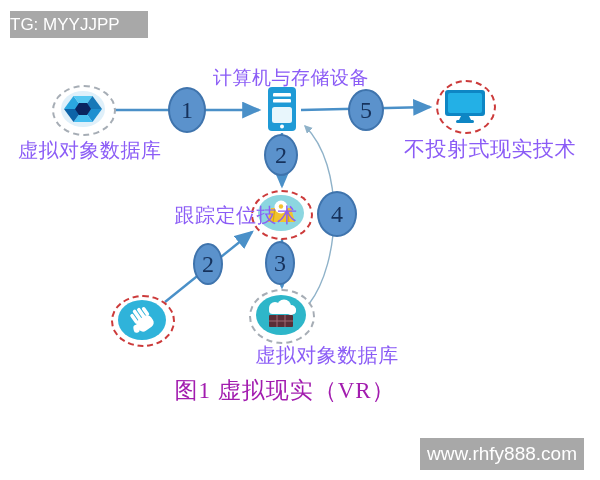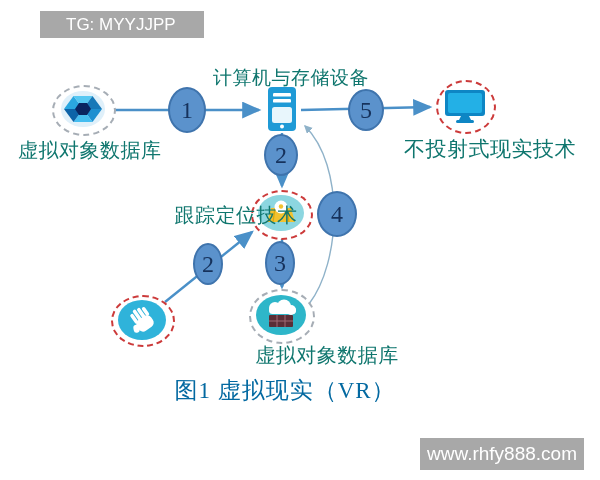--- a/index.html
+++ b/index.html
@@ -5,35 +5,35 @@
   html,body{margin:0;padding:0;background:#fff;}
   #canvas{
     position:relative;width:600px;height:480px;background:#ffffff;
     font-family:"Liberation Serif","DejaVu Serif",serif;overflow:hidden;
   }
   .wm{
     position:absolute;background:#a8a8a8;color:#ffffff;
     font-family:"Liberation Sans","DejaVu Sans",sans-serif;
     display:flex;align-items:center;
   }
-  #wm-top{left:10px;top:11px;width:138px;height:27px;font-size:17px;padding-left:26px;margin-left:30px;}
+  #wm-top{left:10px;top:11px;width:138px;height:27px;font-size:17px;padding-left:0;}
   #wm-bottom{left:420px;top:438px;width:164px;height:32px;font-size:19px;justify-content:center;}
   .lbl{
-    position:absolute;color:#0f766e;font-size:20px;letter-spacing:0.5px;
+    position:absolute;color:#8b5cf6;font-size:20px;letter-spacing:0.5px;
     text-align:center;white-space:nowrap;
   }
   #lbl-computer{left:196px;top:65px;width:190px;font-size:19px;}
   #lbl-imagegen{left:18px;top:137px;width:136px;}
   #lbl-display{left:380px;top:135px;width:220px;font-size:21px;}
   #lbl-tracking{left:126px;top:202px;width:124px;margin-left:48px;}
   #lbl-interaction{left:26px;top:342px;width:138px;}
   #lbl-database{left:208px;top:342px;width:148px;margin-left:45px;}
   #caption{
     position:absolute;left:130px;top:375px;width:310px;text-align:center;
-    font-size:23px;color:#0369a1;letter-spacing:1px;
+    font-size:23px;color:#a21caf;letter-spacing:1px;
   }
   .dashed-node{position:absolute;border-radius:50%;background:transparent;}
   .dash-red{border:2px dashed #cc3a3a;}
   .dash-gray{border:2px dashed #a6adb5;}
   #node-imagegen{left:52px;top:85px;width:60px;height:47px;}
   #node-display{left:436px;top:80px;width:56px;height:50px;}
   #node-tracking{left:251px;top:190px;width:58px;height:46px;}
   #node-interaction{left:111px;top:295px;width:60px;height:48px;}
   #node-database{left:249px;top:289px;width:62px;height:51px;}
   .icon-abs{position:absolute;}

